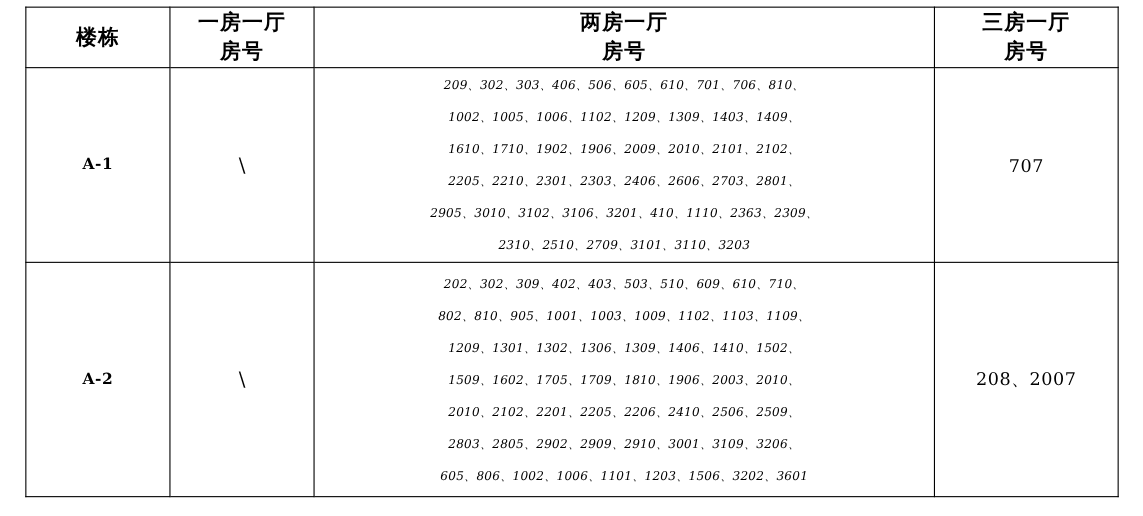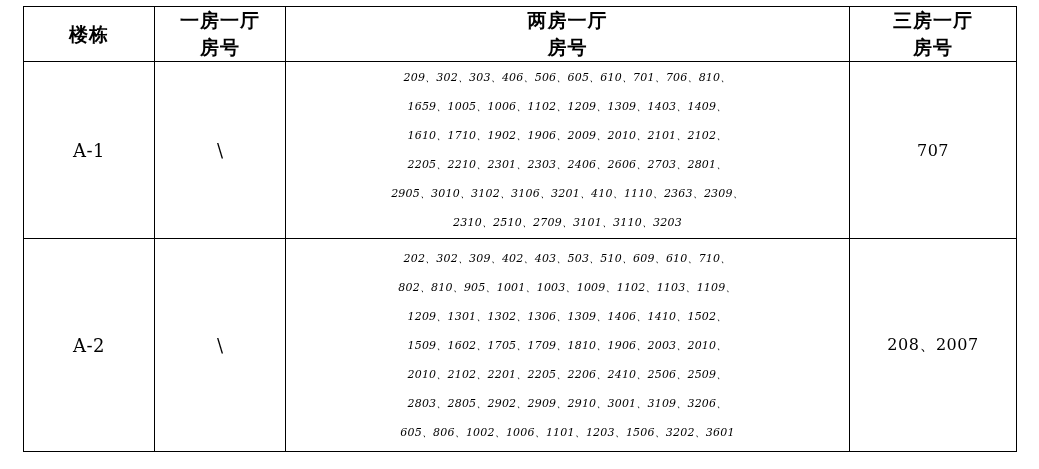--- a/index.html
+++ b/index.html
@@ -42,22 +42,23 @@
   }
   th.hdr .ln {
     display: block;
   }
   col.c-building { width: 131px; }
   col.c-one      { width: 131px; }
   col.c-two      { width: 564px; }
   col.c-three    { width: 167px; }
 
   td.building-cell {
-    font-size: 18px;
+    font-size: 14px;
     letter-spacing: 0.5px;
+    font-weight: bold;
   }
   td.slash-cell {
     font-size: 18px;
   }
   td.three-cell {
     font-size: 16px;
     letter-spacing: 0.5px;
   }
   td.two-cell {
     padding: 8px 10px 9px 10px;
@@ -106,21 +107,21 @@
           <span class="ln">房号</span>
         </th>
       </tr>
     </thead>
     <tbody>
       <tr class="row-a1">
         <td class="building-cell">A-1</td>
         <td class="slash-cell">\</td>
         <td class="two-cell">
           <div class="line">209、302、303、406、506、605、610、701、706、810、</div>
-          <div class="line">1659、1005、1006、1102、1209、1309、1403、1409、</div>
+          <div class="line">1002、1005、1006、1102、1209、1309、1403、1409、</div>
           <div class="line">1610、1710、1902、1906、2009、2010、2101、2102、</div>
           <div class="line">2205、2210、2301、2303、2406、2606、2703、2801、</div>
           <div class="line">2905、3010、3102、3106、3201、410、1110、2363、2309、</div>
           <div class="line center">2310、2510、2709、3101、3110、3203</div>
         </td>
         <td class="three-cell">707</td>
       </tr>
       <tr class="row-a2">
         <td class="building-cell">A-2</td>
         <td class="slash-cell">\</td>

